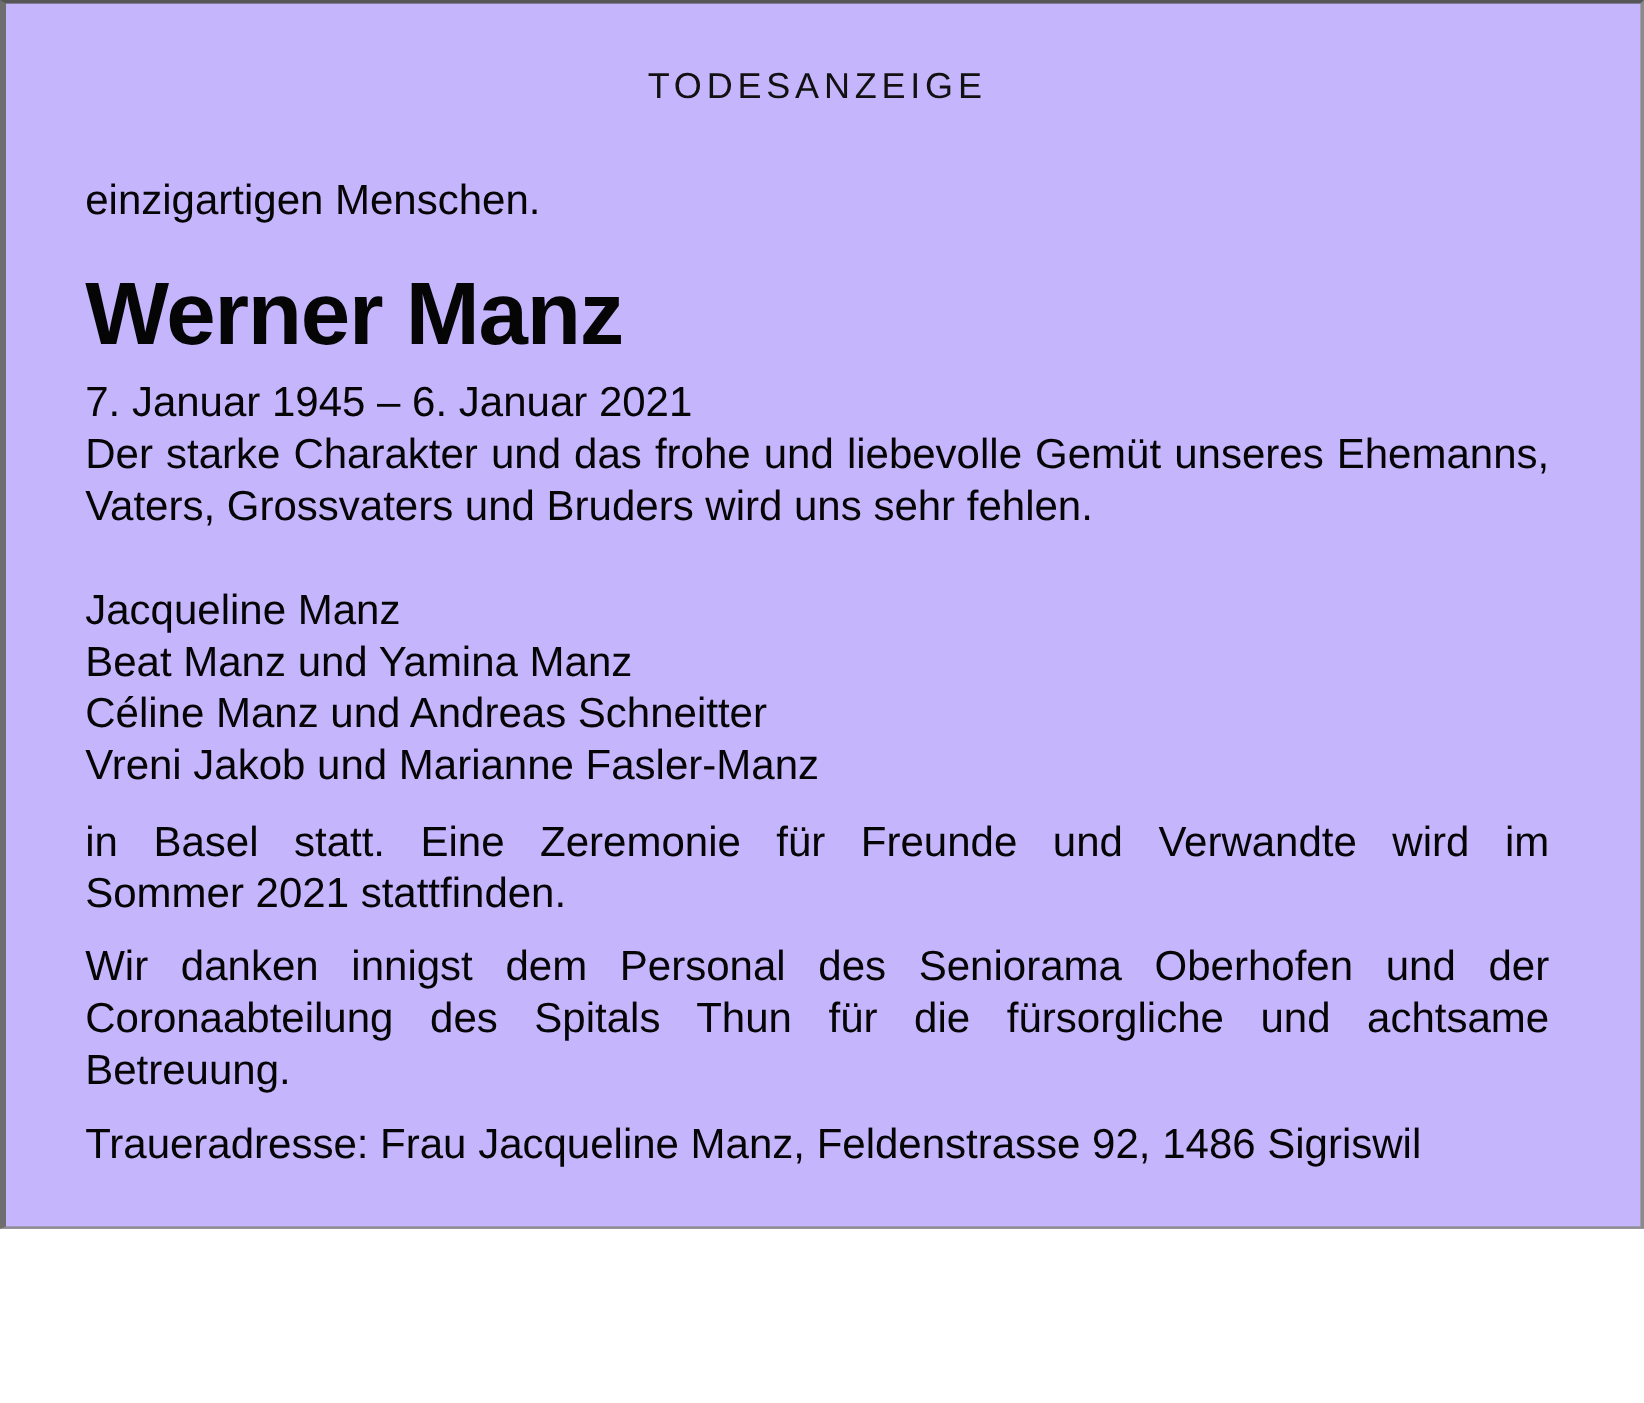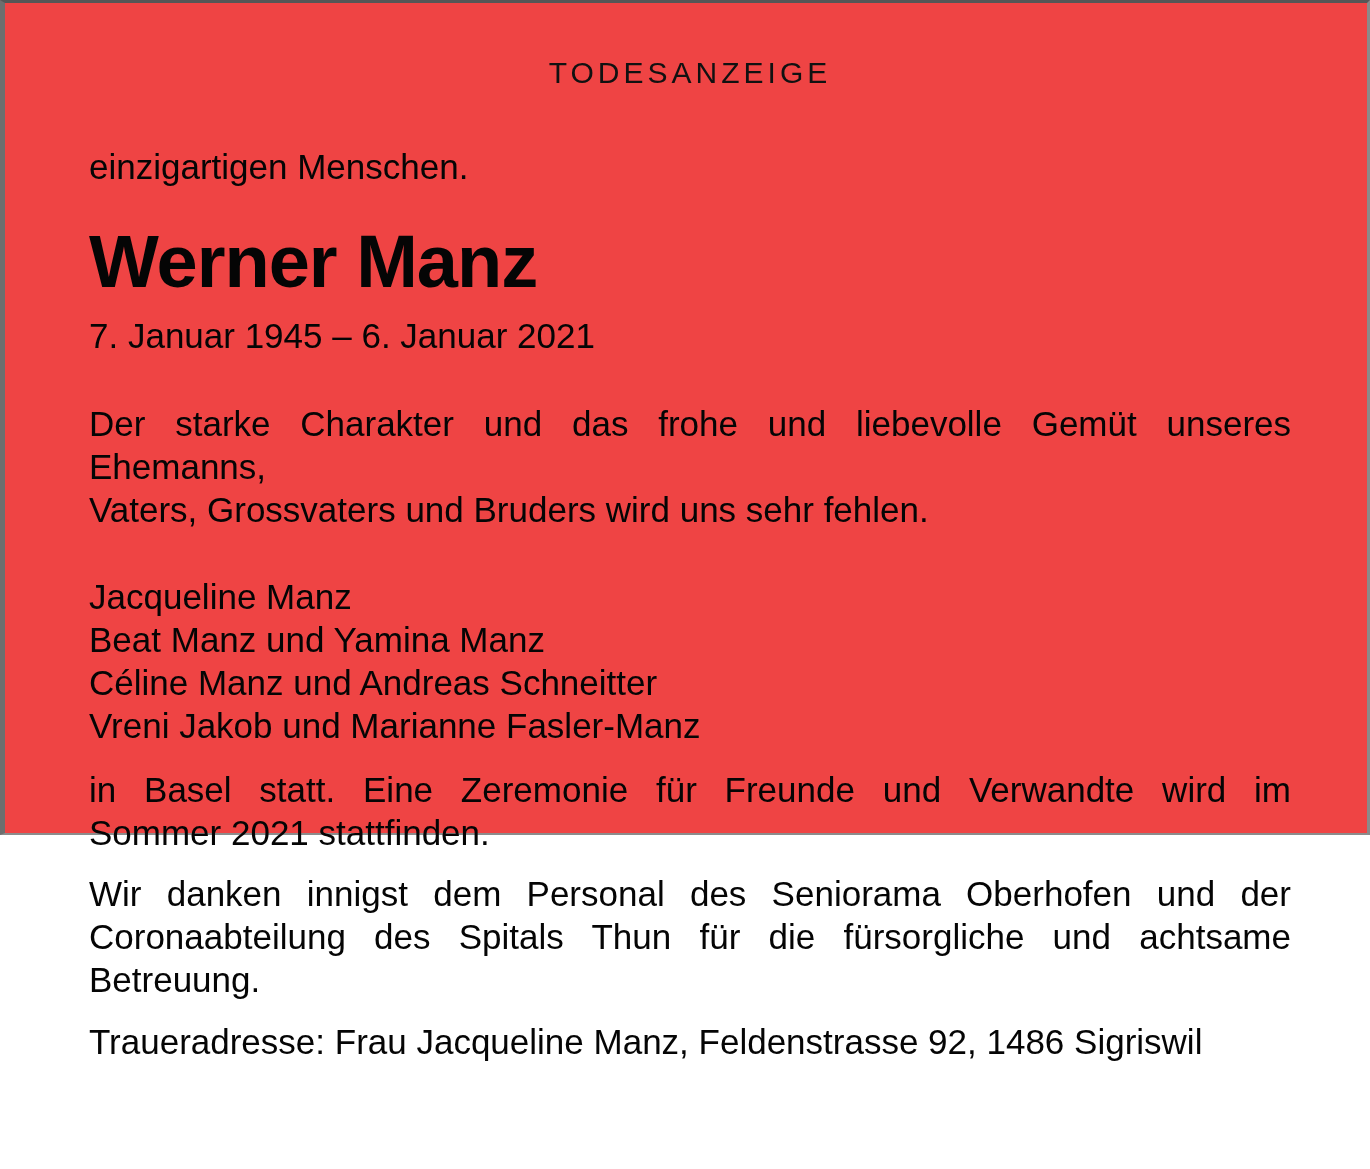--- a/index.html
+++ b/index.html
@@ -8,27 +8,27 @@
     background: #ffffff;
   }
   body {
     width: 1370px;
     height: 1169px;
     overflow: hidden;
   }
   .sheet {
     box-sizing: border-box;
     width: 1370px;
-    height: 835px;
-    background: #ef4444;
+    height: 1024px;
+    background: #c4b5fd;
     border-top: 3px solid #565656;
     border-left: 5px solid #6e6e6e;
     border-right: 3px solid #8a8a8a;
     border-bottom: 2px solid #8c8c8c;
-    padding: 0 76px 0 84px;
+    padding: 0 76px 0 66px;
     font-family: "Liberation Sans", "DejaVu Sans", sans-serif;
     color: #050505;
     font-size: 35px;
     line-height: 43px;
   }
   .notice-title {
     margin-top: 52px;
     text-align: center;
     font-size: 30px;
     line-height: 36px;
@@ -41,21 +41,21 @@
     text-align: left;
     font-weight: bold;
     font-size: 74px;
     line-height: 80px;
     letter-spacing: -1px;
   }
   .life-dates {
     margin-top: 12px;
     text-align: left;
   }
-  .tribute { margin-top: 45px; }
+  .tribute { }
   .family {
     margin-top: 44px;
   }
   .burial { margin-top: 21px; }
   .thanks { margin-top: 18px; }
   .address { margin-top: 19px; }
   .line { white-space: nowrap; }
   .jline {
     white-space: normal;
     text-align: justify;

